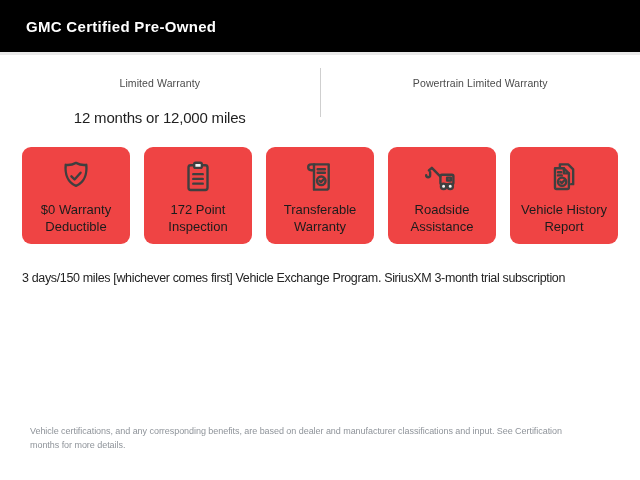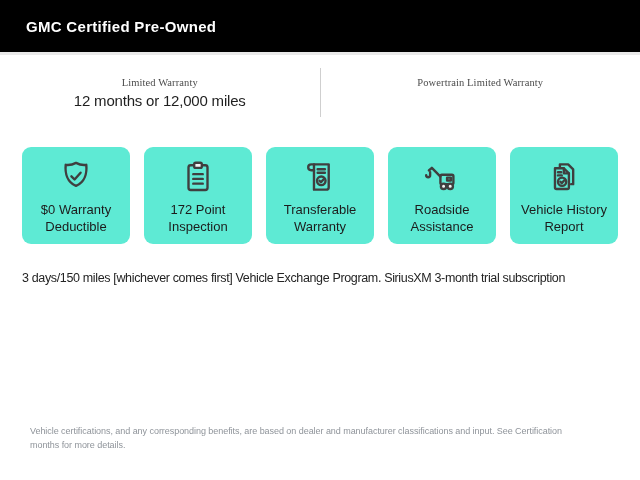--- a/index.html
+++ b/index.html
@@ -8,28 +8,28 @@
 
   
   .header{position:absolute;top:0;left:0;right:0;height:52px;background:#000;
           display:flex;align-items:center;padding-left:18px;box-sizing:border-box;}
   .header-title{color:#fff;font-size:15px;font-weight:bold;letter-spacing:.3px;margin-left:8px;}
   .header-edge{position:absolute;top:52px;left:0;right:0;height:3px;background:#e9e9e9;}
 
   
   .warranty-row{position:absolute;top:66px;left:0;right:0;height:54px;display:flex;}
   .warranty-col{flex:1;text-align:center;padding-top:11px;}
-  .warranty-label{display:block;font-size:10.5px;color:#4b4b4b;letter-spacing:.1px;font-family:Liberation Serif, serif;}
-  .warranty-value{display:block;margin-top:4px;font-size:15px;color:#1f1f1f;
+  .warranty-label{display:block;font-size:10.5px;color:#4b4b4b;letter-spacing:.1px;}
+  .warranty-value{display:block;margin-top:20px;font-size:15px;color:#1f1f1f;
                   letter-spacing:-.2px;white-space:nowrap;}
   .warranty-divider{width:1px;background:#cfcfcf;height:49px;margin-top:2px;}
 
   
   .cards{position:absolute;top:147px;left:22px;display:flex;gap:14px;}
-  .card{width:108px;height:97px;background:#5eead4;border-radius:9px;box-sizing:border-box;
+  .card{width:108px;height:97px;background:#ef4444;border-radius:9px;box-sizing:border-box;
         display:flex;flex-direction:column;align-items:center;padding:11px 4px 0 4px;}
   .card-icon{width:38px;height:38px;flex:0 0 auto;}
   .card-icon svg{width:38px;height:38px;display:block;}
   .card-label{margin-top:6px;font-size:13px;line-height:1.3;color:#1c1c1c;text-align:center;}
 
   
   .details{position:absolute;top:269px;left:22px;font-size:12.5px;color:#242424;
            letter-spacing:-.35px;line-height:19px;}
   .details span{display:block;white-space:nowrap;}
 

